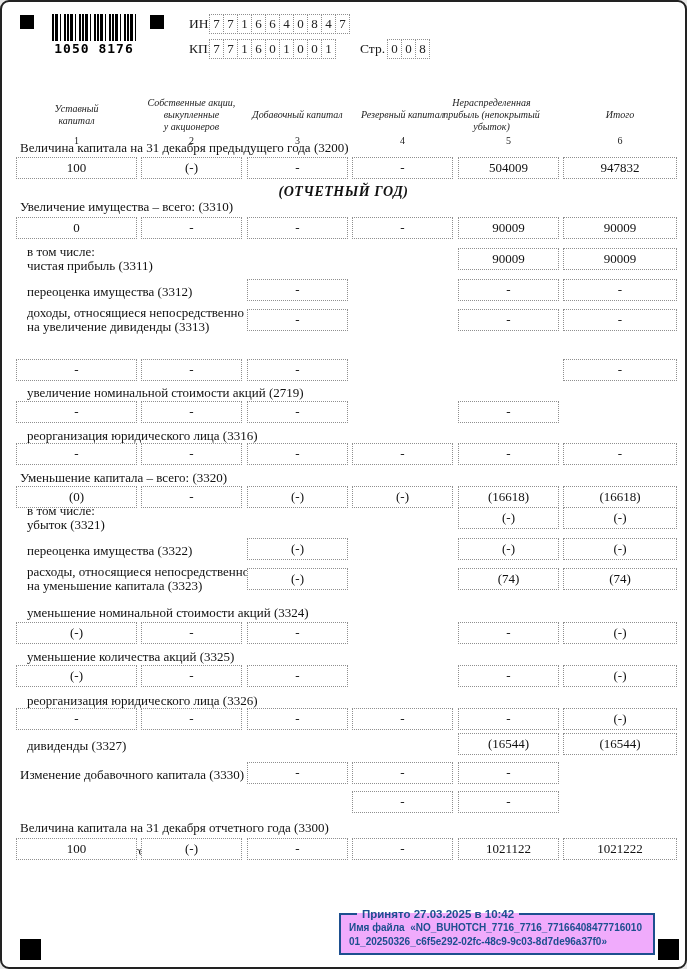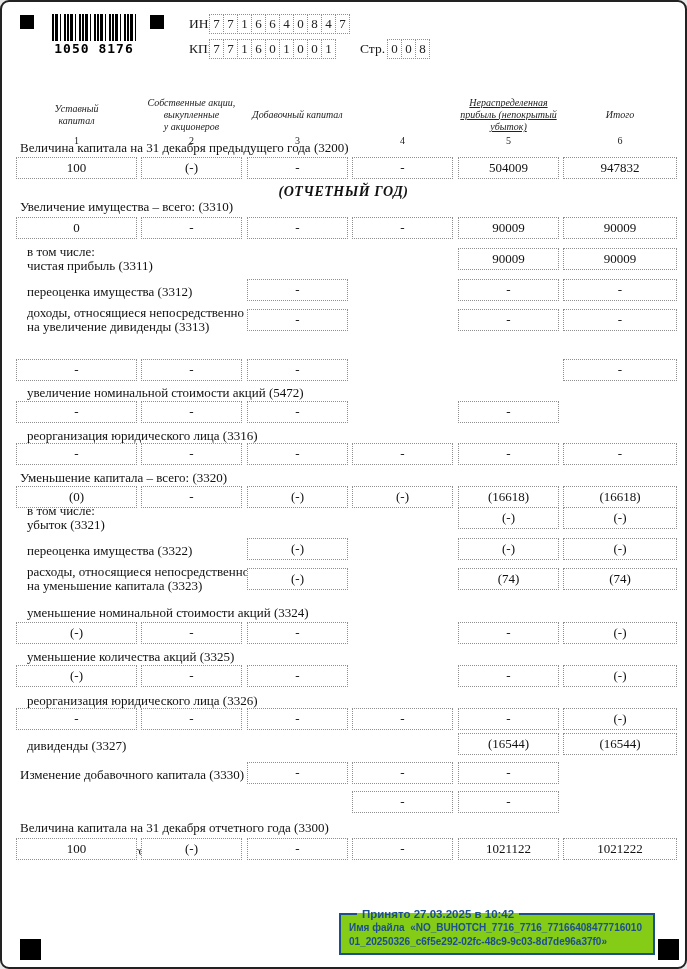--- a/index.html
+++ b/index.html
@@ -41,21 +41,21 @@
     display:flex;align-items:center;justify-content:center;
     font-size:13px;color:#111;background:#fff;
   }
   .year-heading{
     position:absolute;left:0;top:182px;width:100%;text-align:center;
     font-weight:bold;font-style:italic;font-size:14px;letter-spacing:.5px;
   }
   .stamp{
     position:absolute;left:337px;top:906px;width:316px;box-sizing:border-box;
     border:2px solid var(--stamp-blue,#1d4f8f);padding:1px 6px 4px 8px;margin:0;
-    background:#84cc16;
+    background:#f0abfc;
   }
   .stamp legend{
     font-family:"Liberation Sans", sans-serif;font-weight:bold;font-size:11.5px;
     color:var(--stamp-blue,#1d4f8f);padding:0 5px;margin-left:8px;white-space:nowrap;
   }
   .stamp-body{
     font-family:"Liberation Sans", sans-serif;font-weight:bold;font-size:10px;
     color:var(--stamp-blue,#1d4f8f);line-height:1.4;word-break:break-all;
   }
 </style>
@@ -117,22 +117,23 @@
   <div class="sq" style="left:656px;top:937px;width:21px;height:21px;"></div>
 <div class="colhead" style="left: 8px; width: 133px; top: 95px;">Уставный
 капитал</div>
     <div class="colnum" style="left: 14px; width: 121px; top: 133px;">1</div>
     <div class="colhead" style="left: 133px; width: 113px; top: 95px;">Собственные акции,
 выкупленные
 у акционеров</div>
     <div class="colnum" style="left: 139px; width: 101px; top: 133px;">2</div>
     <div class="colhead" style="left: 239px; width: 113px; top: 95px;">Добавочный капитал</div>
     <div class="colnum" style="left: 245px; width: 101px; top: 133px;">3</div>
+    <div class="colhead" style="left: 344px; width: 113px; top: 95px;">Резервный капитал</div>
     <div class="colnum" style="left: 350px; width: 101px; top: 133px;">4</div>
-    <div class="colhead" style="left: 450px; width: 113px; top: 95px; text-decoration: underline;">Нераспределенная
+    <div class="colhead" style="left: 433px; width: 113px; top: 95px;">Нераспределенная
 прибыль (непокрытый
 убыток)</div>
     <div class="colnum" style="left: 456px; width: 101px; top: 133px;">5</div>
     <div class="colhead" style="left: 555px; width: 126px; top: 95px;">Итого</div>
     <div class="colnum" style="left: 561px; width: 114px; top: 133px;">6</div>
     <div class="rowlabel bold" style="left: 18px; top: 139px;">
       <div><span class="lt">Величина капитала на 31 декабря предыдущего года </span><span class="lc">(3200)</span></div>
     </div>
     <div class="cellbox" style="left: 14px; width: 121px; top: 155px;">100</div>
     <div class="cellbox" style="left: 139px; width: 101px; top: 155px;">(-)</div>
@@ -166,21 +167,21 @@
       <div><span class="lt">на увеличение дивиденды </span><span class="lc">(3313)</span></div>
     </div>
     <div class="cellbox" style="left: 245px; width: 101px; top: 307px;">-</div>
     <div class="cellbox" style="left: 456px; width: 101px; top: 307px;">-</div>
     <div class="cellbox" style="left: 561px; width: 114px; top: 307px;">-</div>
     <div class="cellbox" style="left: 14px; width: 121px; top: 357px;">-</div>
     <div class="cellbox" style="left: 139px; width: 101px; top: 357px;">-</div>
     <div class="cellbox" style="left: 245px; width: 101px; top: 357px;">-</div>
     <div class="cellbox" style="left: 561px; width: 114px; top: 357px;">-</div>
     <div class="rowlabel" style="left: 25px; top: 384px;">
-      <div><span class="lt">увеличение номинальной стоимости акций </span><span class="lc">(5472)</span></div>
+      <div><span class="lt">увеличение номинальной стоимости акций </span><span class="lc">(2719)</span></div>
     </div>
     <div class="cellbox" style="left: 14px; width: 121px; top: 399px;">-</div>
     <div class="cellbox" style="left: 139px; width: 101px; top: 399px;">-</div>
     <div class="cellbox" style="left: 245px; width: 101px; top: 399px;">-</div>
     <div class="cellbox" style="left: 456px; width: 101px; top: 399px;">-</div>
     <div class="rowlabel" style="left: 25px; top: 427px;">
       <div><span class="lt">реорганизация юридического лица </span><span class="lc">(3316)</span></div>
     </div>
     <div class="cellbox" style="left: 14px; width: 121px; top: 441px;">-</div>
     <div class="cellbox" style="left: 139px; width: 101px; top: 441px;">-</div>

